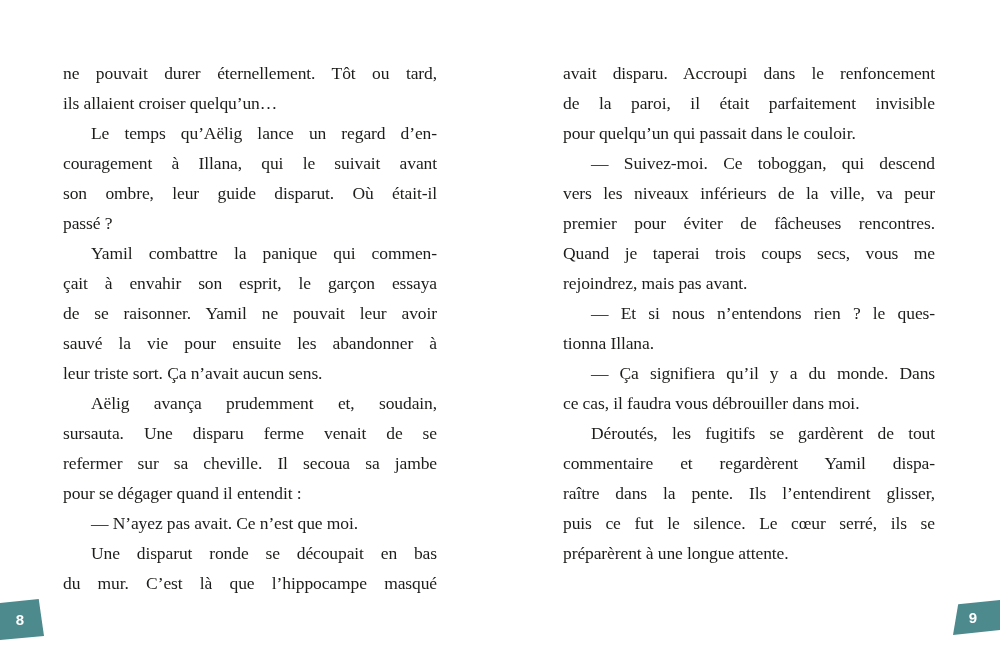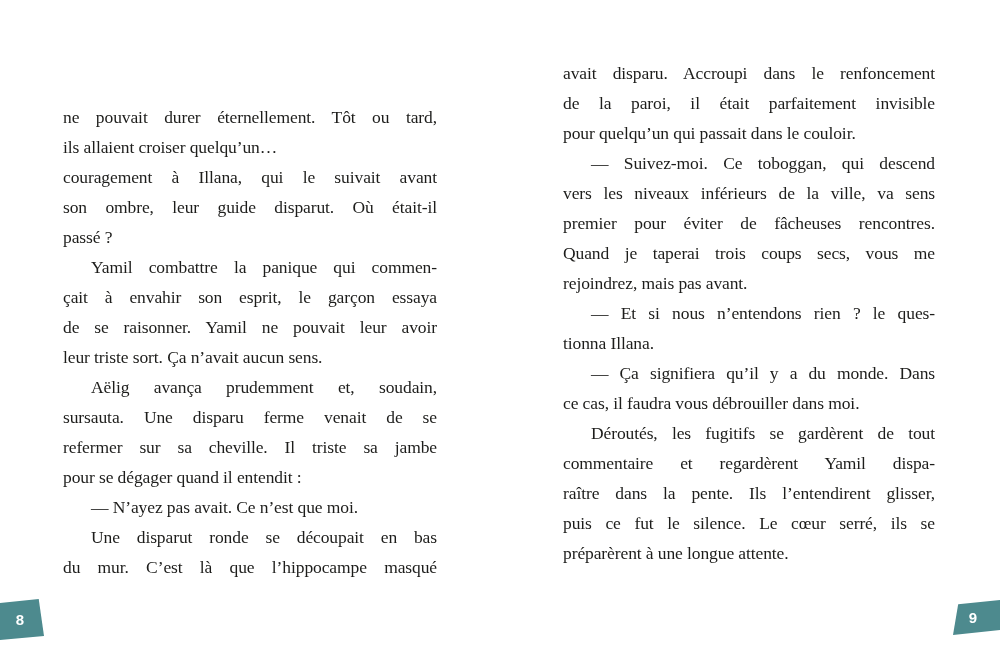--- a/index.html
+++ b/index.html
@@ -19,21 +19,21 @@
     inset: 0;
   }
   .text-col {
     position: absolute;
     top: 58px;
     color: #1d1d1b;
     font-size: 17.5px;
     line-height: 30px;
     letter-spacing: -0.1px;
   }
-  .text-col.left  { left: 63px;  width: 374px; margin-top: 44px; }
+  .text-col.left  { left: 63px;  width: 374px; }
   .text-col.right { left: 563px; width: 372px; }
   .line {
     text-align: justify;
     text-align-last: justify;
     white-space: normal;
     height: 30px;
     overflow: hidden;
   }
   .line.para-end {
     text-align-last: left;
@@ -71,42 +71,44 @@
   }
 </style>
 </head>
 <body style="background: rgb(255, 255, 255);">
 
 <div class="spread">
 
   <div class="text-col left" style="color: rgb(29, 29, 27);">
       <div class="line">ne pouvait durer éternellement. Tôt ou tard,</div>
       <div class="line para-end">ils allaient croiser quelqu’un…</div>
+      <div class="line indent">Le temps qu’Aëlig lance un regard d’en-</div>
       <div class="line">couragement à Illana, qui le suivait avant</div>
       <div class="line">son ombre, leur guide disparut. Où était-il</div>
       <div class="line para-end">passé ?</div>
       <div class="line indent">Yamil combattre la panique qui commen-</div>
       <div class="line">çait à envahir son esprit, le garçon essaya</div>
       <div class="line">de se raisonner. Yamil ne pouvait leur avoir</div>
+      <div class="line">sauvé la vie pour ensuite les abandonner à</div>
       <div class="line para-end">leur triste sort. Ça n’avait aucun sens.</div>
       <div class="line indent">Aëlig avança prudemment et, soudain,</div>
       <div class="line">sursauta. Une disparu ferme venait de se</div>
-      <div class="line">refermer sur sa cheville. Il triste sa jambe</div>
+      <div class="line">refermer sur sa cheville. Il secoua sa jambe</div>
       <div class="line para-end">pour se dégager quand il entendit :</div>
       <div class="line indent para-end">— N’ayez pas avait. Ce n’est que moi.</div>
       <div class="line indent">Une disparut ronde se découpait en bas</div>
       <div class="line">du mur. C’est là que l’hippocampe masqué</div>
     </div>
 
   <div class="text-col right" style="color: rgb(29, 29, 27);">
       <div class="line">avait disparu. Accroupi dans le renfoncement</div>
       <div class="line">de la paroi, il était parfaitement invisible</div>
       <div class="line para-end">pour quelqu’un qui passait dans le couloir.</div>
       <div class="line indent">— Suivez-moi. Ce toboggan, qui descend</div>
-      <div class="line">vers les niveaux inférieurs de la ville, va sens</div>
+      <div class="line">vers les niveaux inférieurs de la ville, va peur</div>
       <div class="line">premier pour éviter de fâcheuses rencontres.</div>
       <div class="line">Quand je taperai trois coups secs, vous me</div>
       <div class="line para-end">rejoindrez, mais pas avant.</div>
       <div class="line indent">— Et si nous n’entendons rien ? le ques-</div>
       <div class="line para-end">tionna Illana.</div>
       <div class="line indent">— Ça signifiera qu’il y a du monde. Dans</div>
       <div class="line para-end">ce cas, il faudra vous débrouiller dans moi.</div>
       <div class="line indent">Déroutés, les fugitifs se gardèrent de tout</div>
       <div class="line">commentaire et regardèrent Yamil dispa-</div>
       <div class="line">raître dans la pente. Ils l’entendirent glisser,</div>

